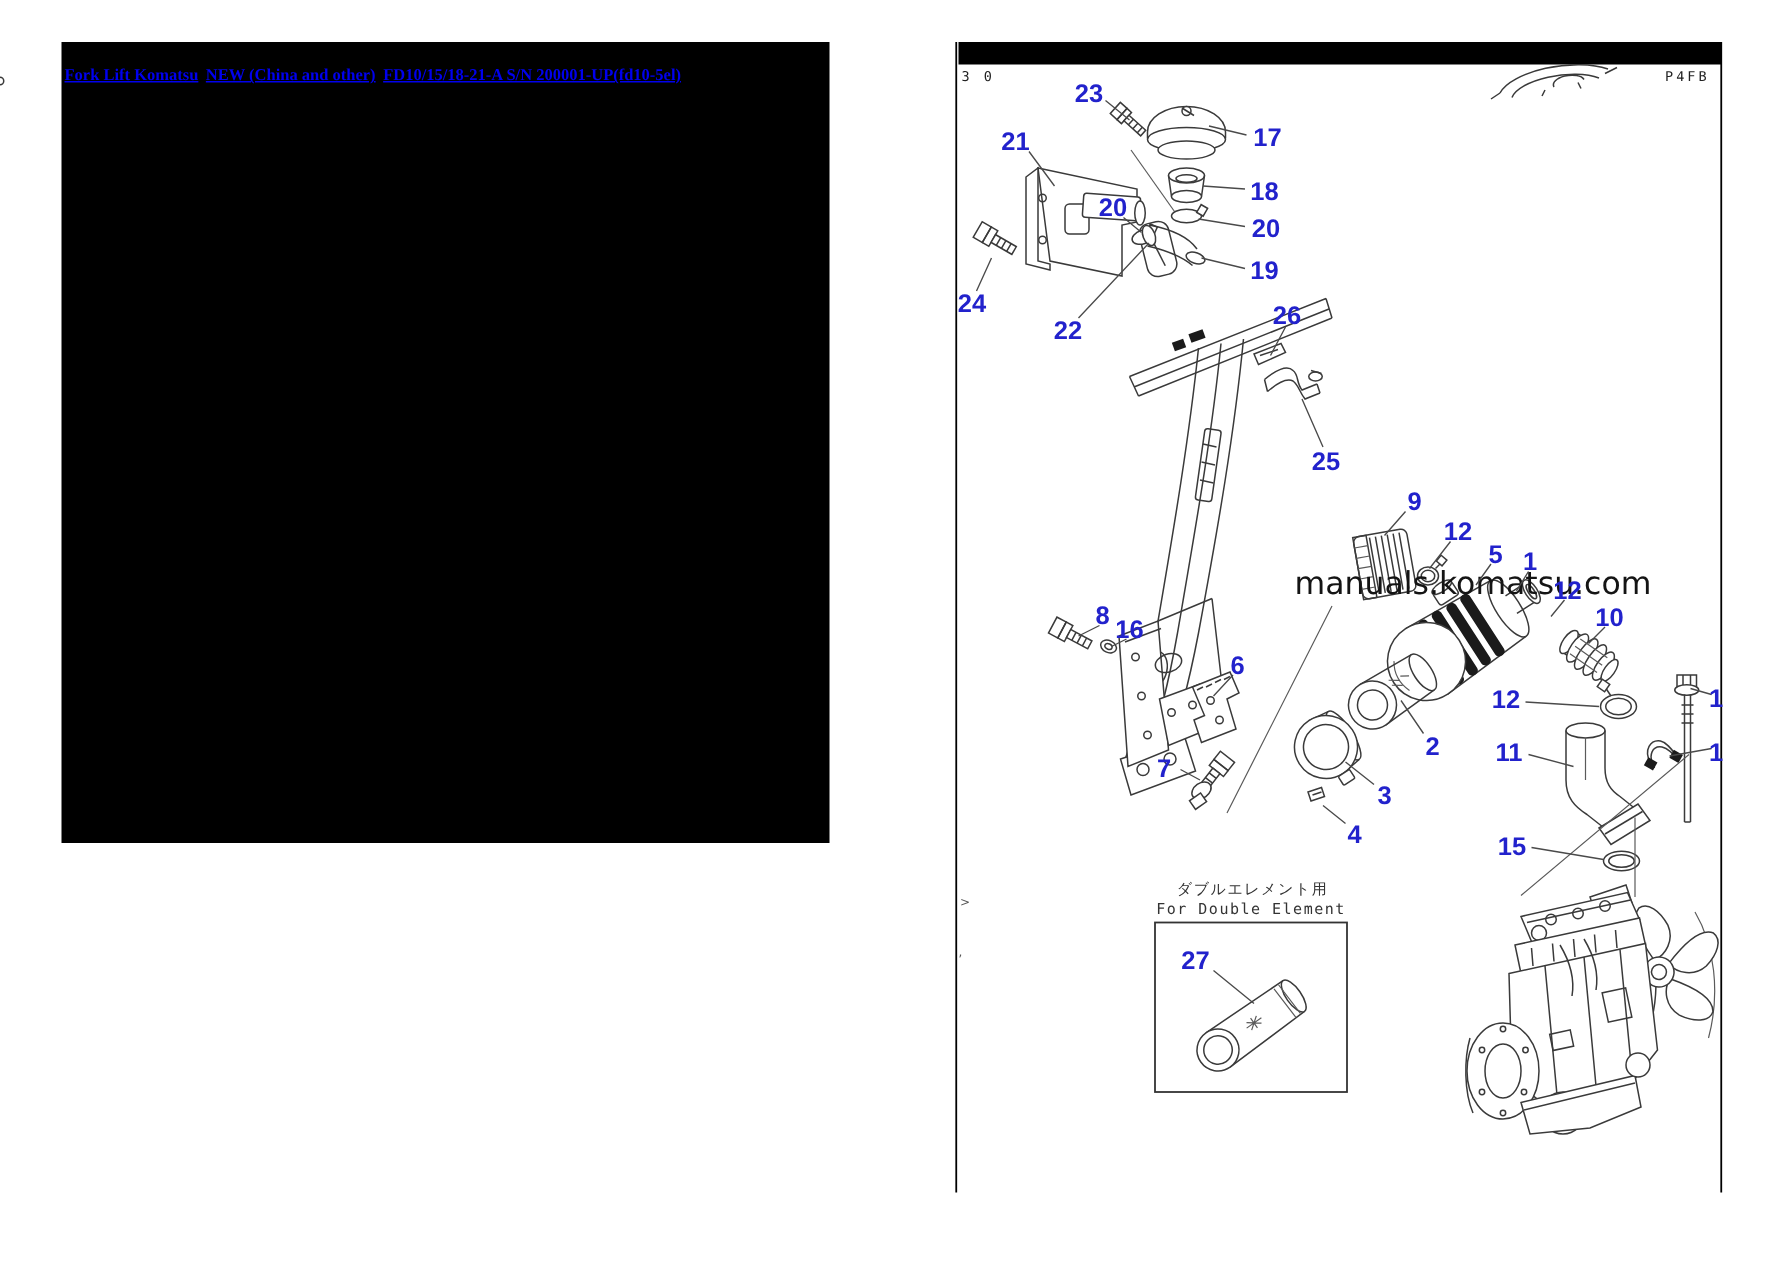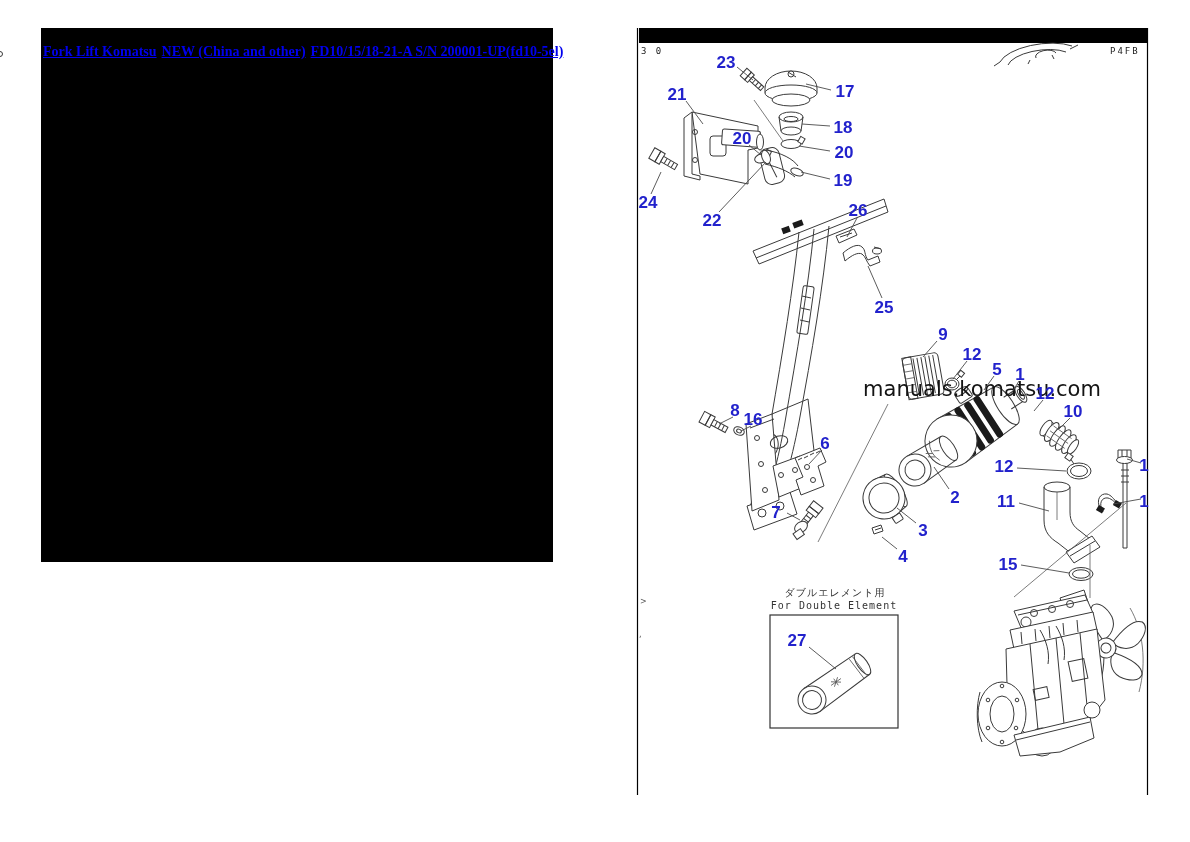--- a/index.html
+++ b/index.html
@@ -3,21 +3,21 @@
 <meta charset="utf-8">
 <style>
   html,body{margin:0;padding:0;background:#fff;}
   body{width:1190px;height:842px;position:relative;font-family:"Liberation Sans",sans-serif;overflow:hidden;}
 
   
   .photo-block{position:absolute;left:41px;top:28px;width:512px;height:534px;background:#000;}
 
   
   .breadcrumb{position:absolute;left:43px;top:44px;white-space:nowrap;
-    font-family:"Liberation Serif",serif;font-size:14px;font-weight:bold;}
+    font-family:"Liberation Serif",serif;font-size:11px;font-weight:bold;}
   .breadcrumb .lnk{color:#0000ee;text-decoration:underline;margin-right:5px;cursor:pointer;}
 
   svg.diagram{position:absolute;left:0;top:0;}
 
   .callout{font:bold 17px "Liberation Sans",sans-serif;fill:#2222cc;text-anchor:middle;}
   .small-code{font:9px "DejaVu Sans Mono",monospace;fill:#222;letter-spacing:2px;}
   .watermark{font:21px "DejaVu Sans",sans-serif;fill:#141414;text-anchor:middle;}
   .inset-title{font:10px "DejaVu Sans Mono",monospace;fill:#333;text-anchor:middle;letter-spacing:1px;}
   .edge-mark{font:8px "DejaVu Sans",sans-serif;fill:#555;}
 

